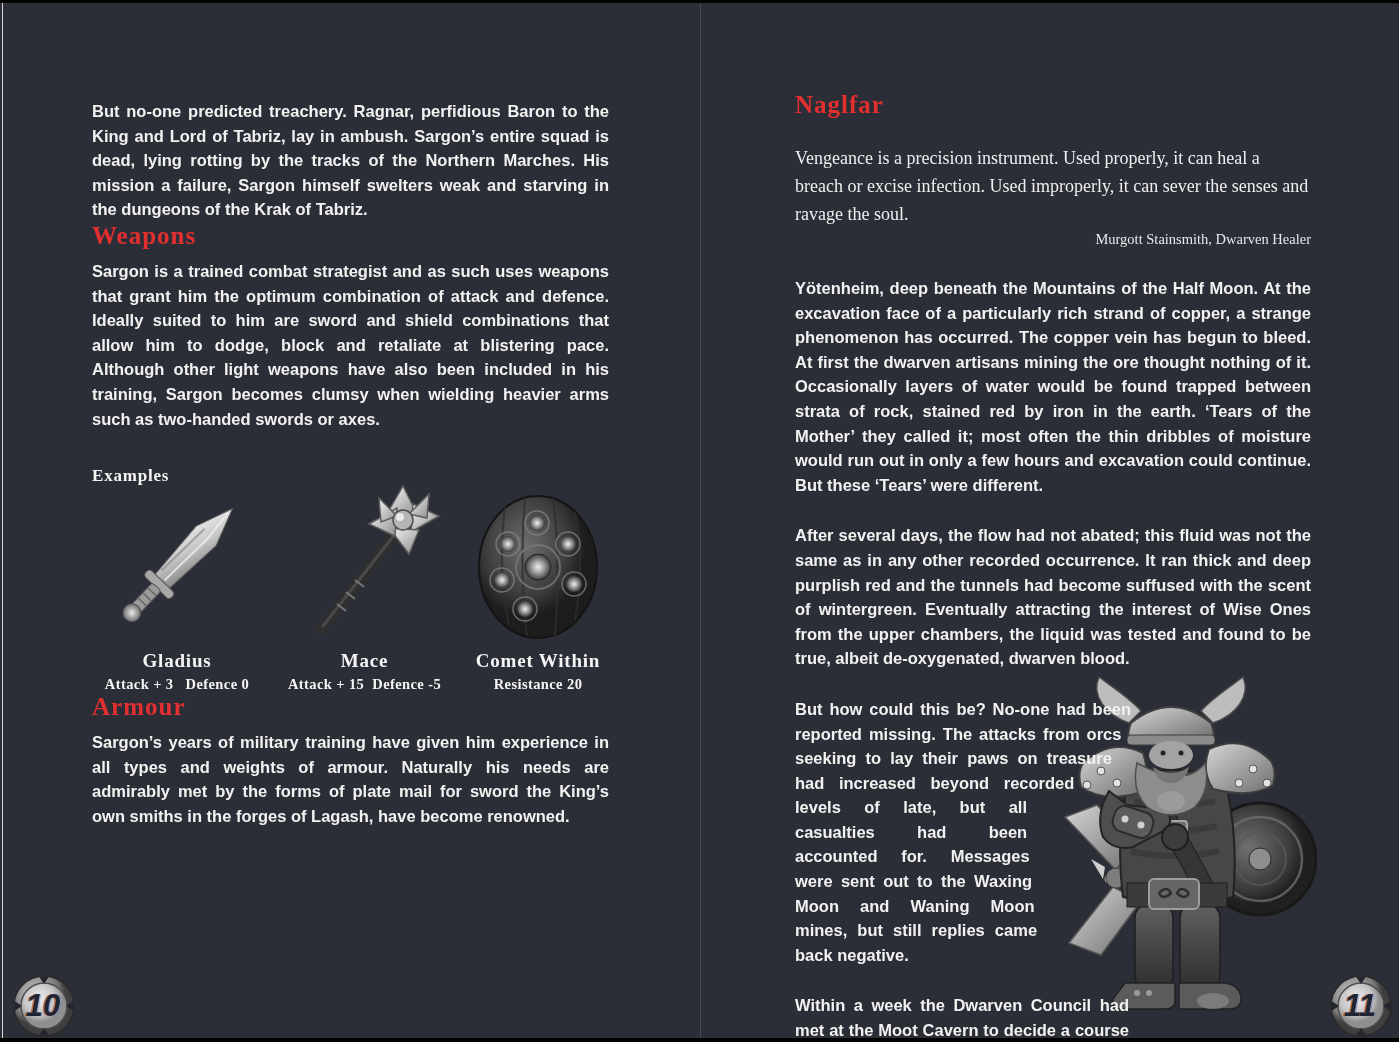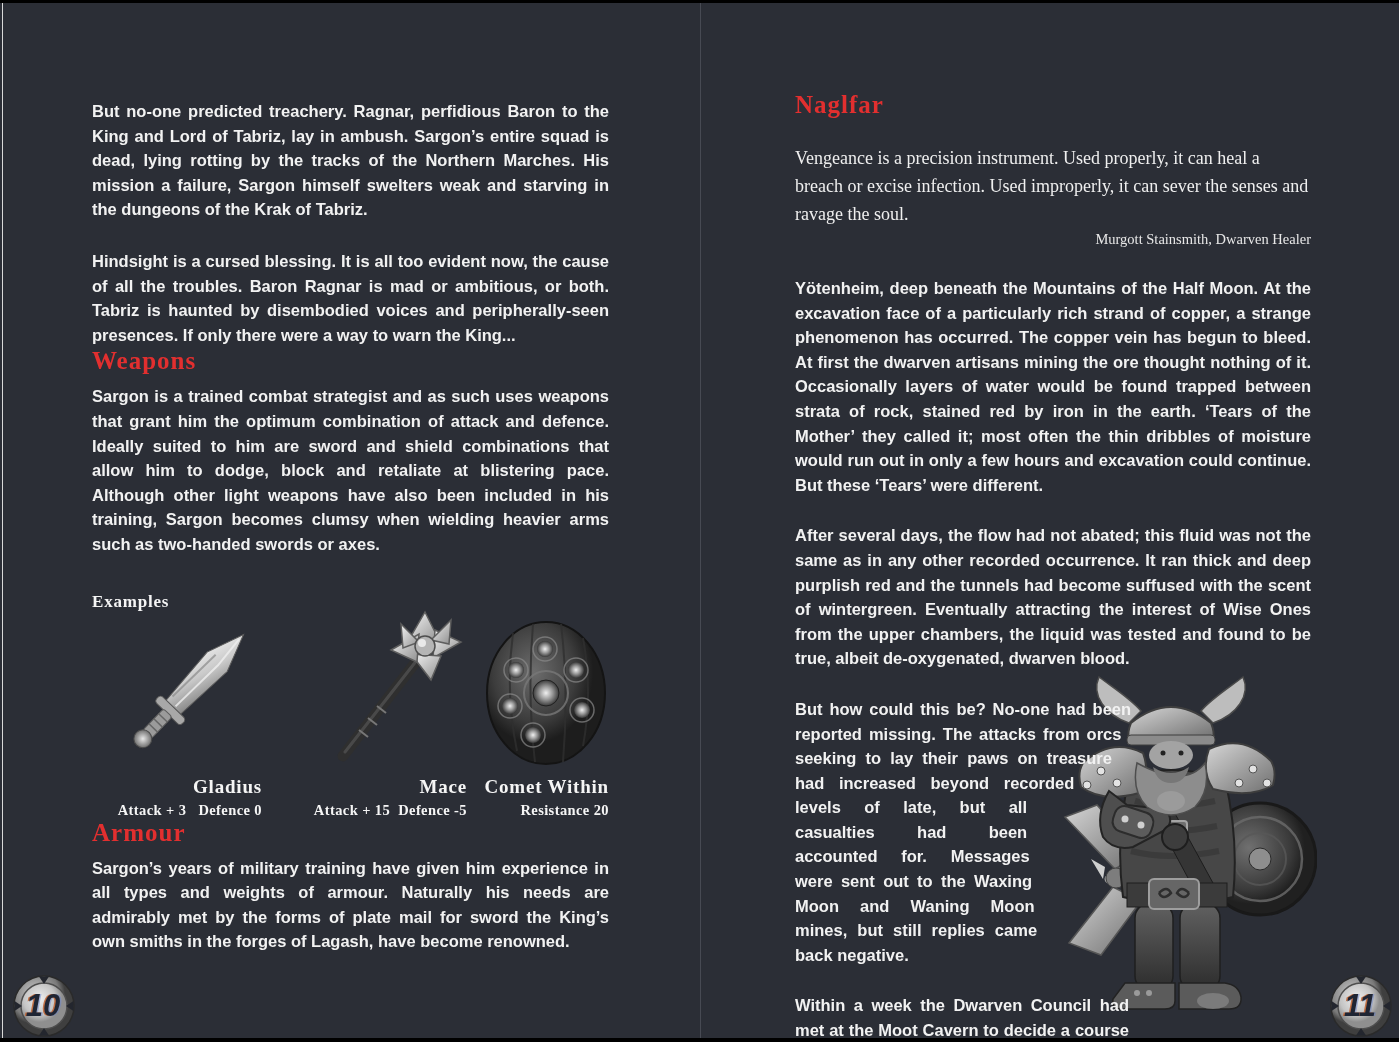--- a/index.html
+++ b/index.html
@@ -62,21 +62,21 @@
   
   .content-left{padding-top:96px;}
   .para1{margin-top:0;}
   .para2{margin-top:27px;}
   .weapons-heading{margin-top:27px;}
   .weapons-body{margin-top:9px;}
   .examples-label{margin-top:35px;font-size:17px;}
   .figure-row{
     display:flex;margin-top:4px;height:152px;align-items:flex-end;
   }
-  .figure-cell{display:flex;align-items:flex-end;justify-content:flex-end;}
+  .figure-cell{display:flex;align-items:flex-end;justify-content:center;}
   .cell-a{width:170px;}
   .cell-b{width:205px;}
   .cell-c{width:142px;}
   .caption-row{display:flex;margin-top:8px;}
   .caption-row .figure-cell{align-items:flex-start;}
   .item-name{font-size:19px;text-align:center;}
   .stats-row{display:flex;margin-top:4px;}
   .item-stats{font-size:14.5px;text-align:center;white-space:pre-wrap;letter-spacing:0.4px;}
   .armour-heading{margin-top:47px;}
   .armour-body{margin-top:9px;}
@@ -125,21 +125,20 @@
 </style>
 </head>
 <body>
 
 <div class="spread">
   <div class="page-divider"></div>
 
   <div class="page left">
     <div class="content-left">
       <p class="bodytext para1">But no-one predicted treachery. Ragnar, perfidious Baron to the King and Lord of Tabriz, lay in ambush. Sargon’s entire squad is dead, lying rotting by the tracks of the Northern Marches. His mission a failure, Sargon himself swelters weak and starving in the dungeons of the Krak of Tabriz.</p>
-      <p class="bodytext para2">Hindsight is a cursed blessing. It is all too evident now, the cause of all the troubles. Baron Ragnar is mad or ambitious, or both. Tabriz is haunted by disembodied voices and peripherally-seen presences. If only there were a way to warn the King...</p>
 
       <h2 class="section-heading weapons-heading">Weapons</h2>
       <p class="bodytext weapons-body">Sargon is a trained combat strategist and as such uses weapons that grant him the optimum combination of attack and defence. Ideally suited to him are sword and shield combinations that allow him to dodge, block and retaliate at blistering pace. Although other light weapons have also been included in his training, Sargon becomes clumsy when wielding heavier arms such as two-handed swords or axes.</p>
 
       <div class="fantasy examples-label">Examples</div>
 
       <div class="figure-row">
         <div class="figure-cell cell-a">
 
           <svg width="148" height="152" viewBox="0 0 148 152">

